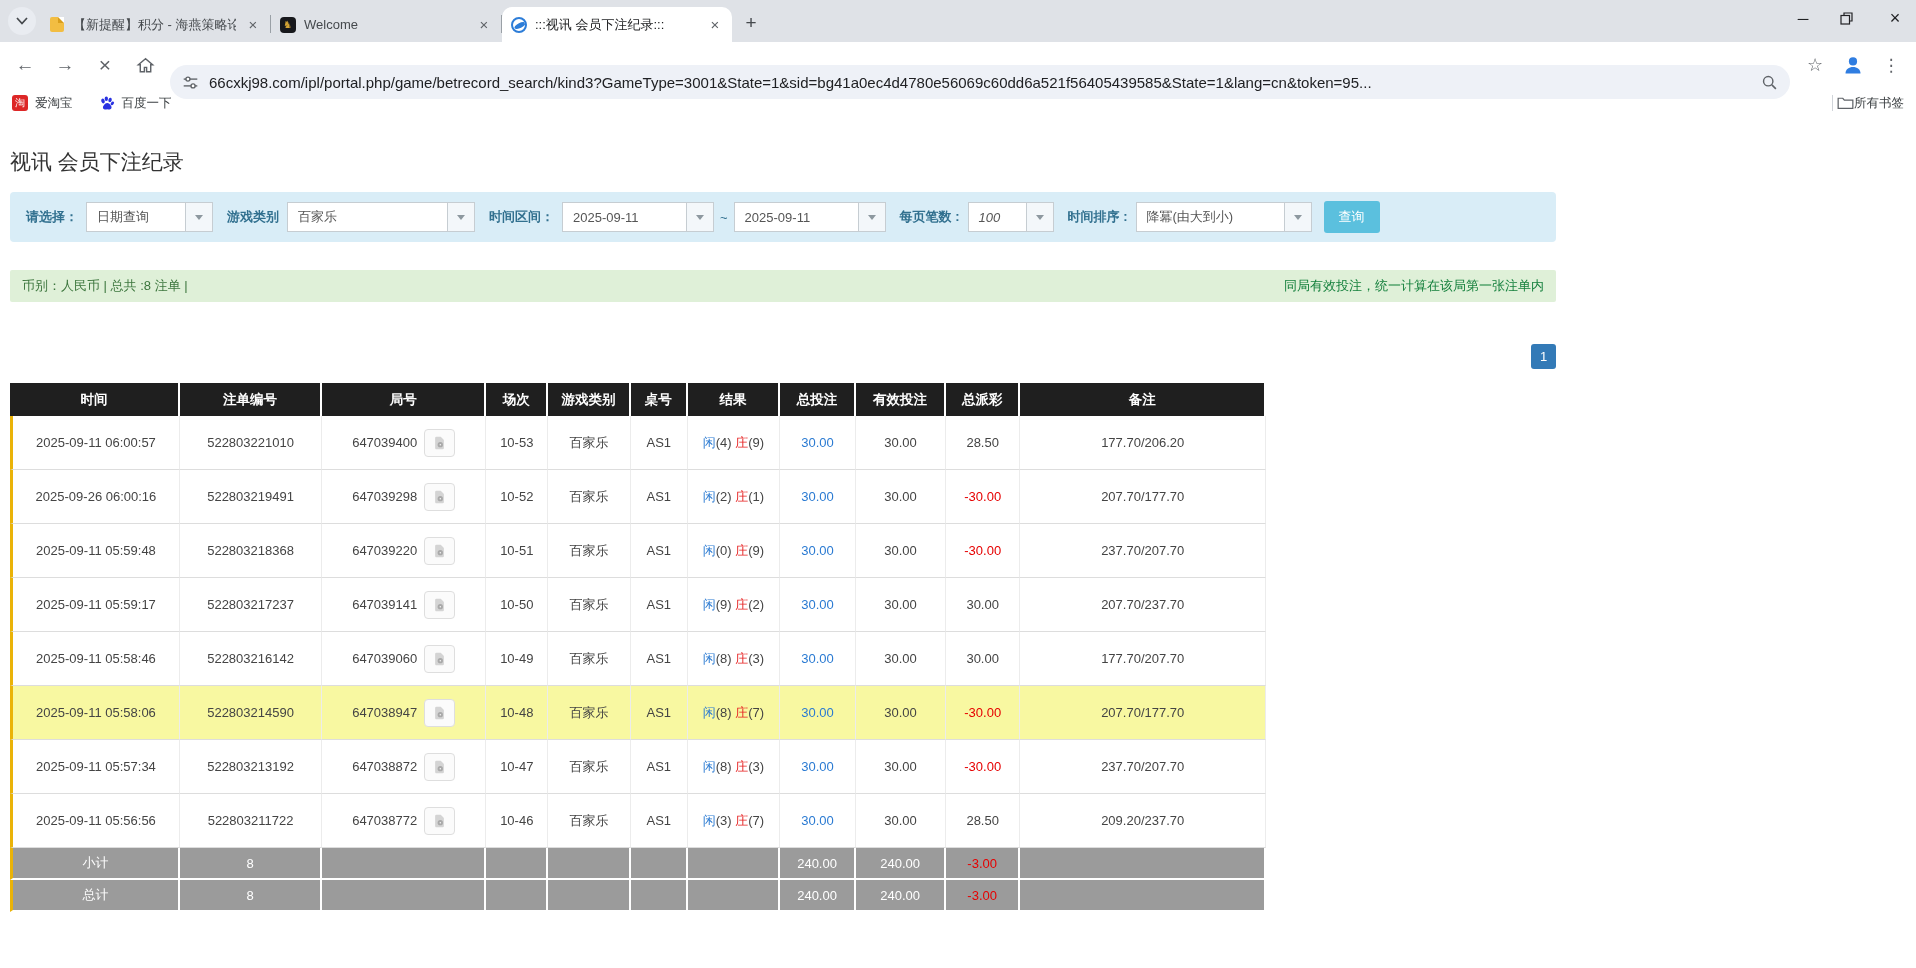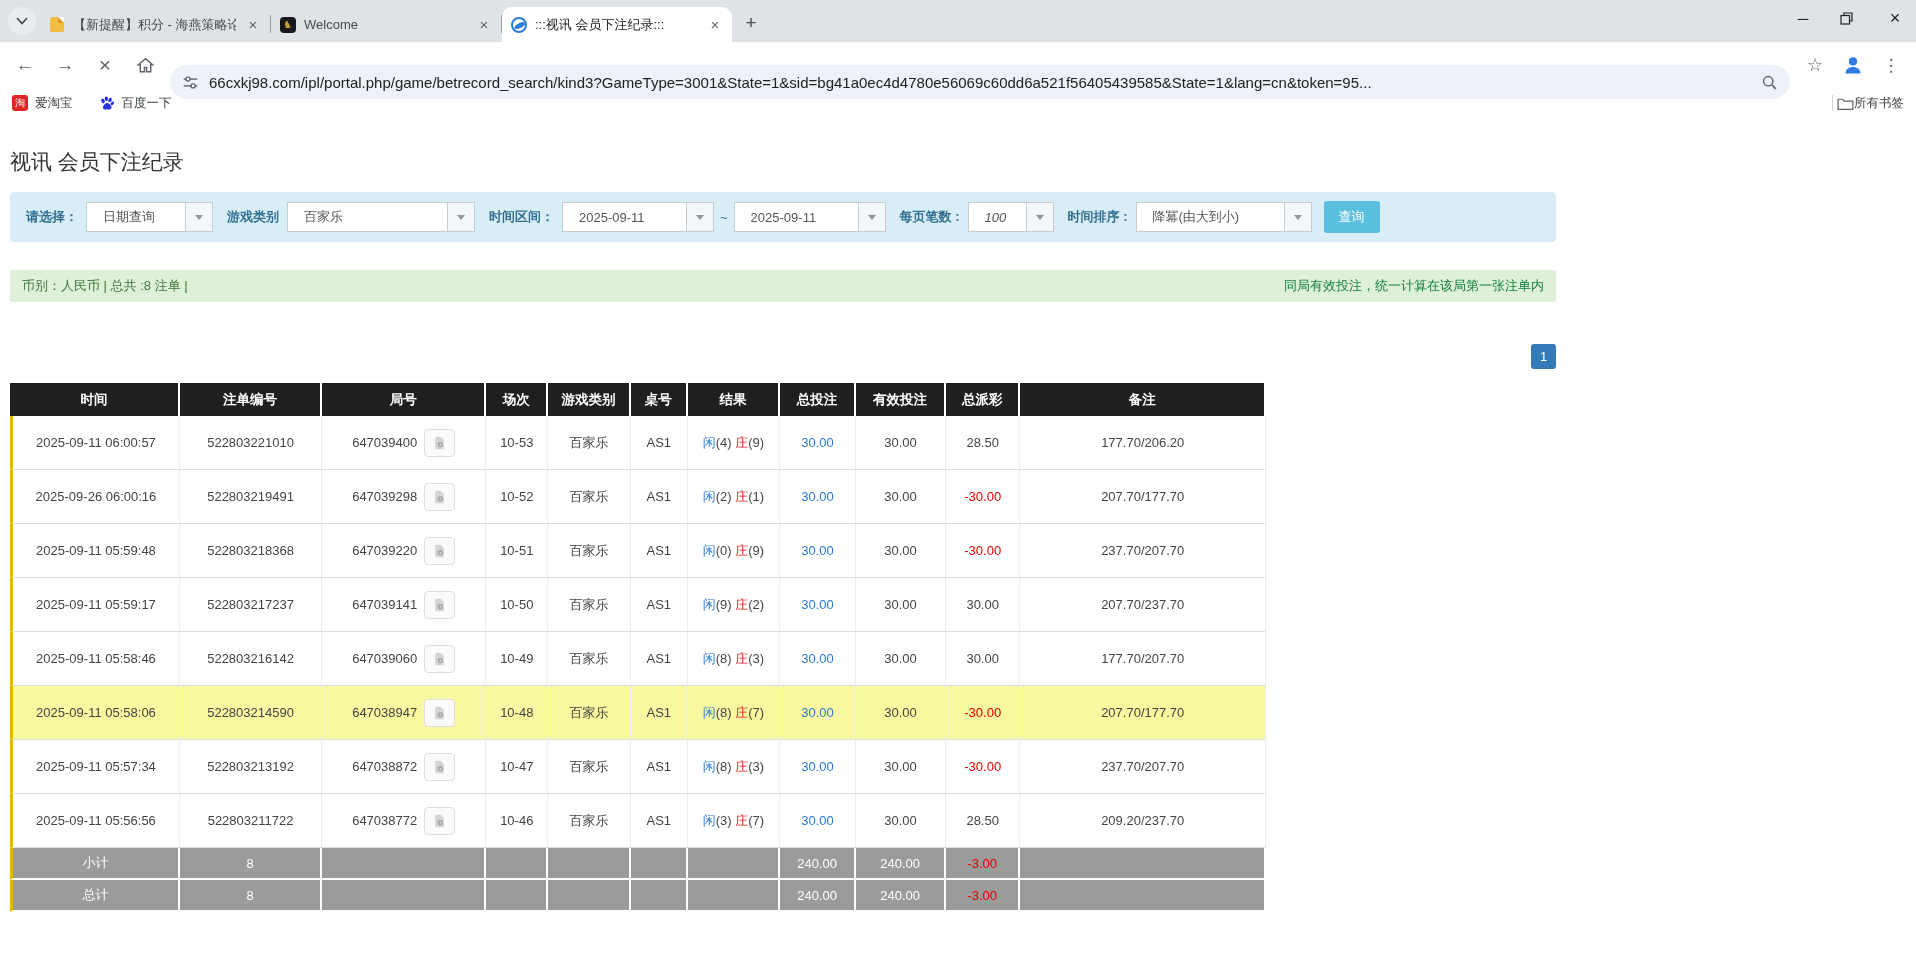--- a/index.html
+++ b/index.html
@@ -26,33 +26,33 @@
 
   .navbar { height:46px; background:#fff; display:flex; align-items:center; padding:0 10px; gap:10px; }
   .navicon { color:#5f6368; font-size:19px; width:30px; height:30px; display:flex; align-items:center; justify-content:center; border-radius:50%; flex:0 0 auto; }
   .omnibox { flex:1; height:34px; background:#eef1f7; border-radius:17px; display:flex; align-items:center; padding:0 12px; gap:10px; min-width:0;margin-top:34px; }
   .omnibox .url { flex:1; font-size:15px; color:#202124; white-space:nowrap; overflow:hidden; }
   .avatar { width:26px; height:26px; border-radius:50%; display:flex; align-items:center; justify-content:center; }
 
   .bookmarksbar { height:30px; background:#fff; display:flex; align-items:center; padding:0 12px; font-size:12.5px; color:#3c4043; }
   .bk-item { display:flex; align-items:center; gap:7px; margin-right:26px; }
   .bk-taobao { width:16px; height:16px; background:#dd2727; border-radius:3px; color:#fff; font-size:10px; display:flex; align-items:center; justify-content:center; }
-  .bk-right { margin-left:auto; display:flex; align-items:center; }
+  .bk-right { margin-left:auto; display:flex; }
   .bk-divider { width:1px; height:16px; background:#d0d4d9; margin-right:4px; }
 
   
   .content { padding:0 10px; }
   .page-title { margin-top:30px; font-size:21px; font-weight:500; color:#333; }
   .panel-width { width:1546px; }
 
   .filterbar { margin-top:16px; background:#d9edf7; border-radius:4px; padding:10px 12px; display:flex; align-items:center; height:50px; }
   .flabel { color:#31708f; font-weight:bold; font-size:13px; margin:0 8px 0 14px; white-space:nowrap; }
   .flabel:first-child { margin-left:4px; }
   .sel { height:30px; background:#fff; border:1px solid #c6cdd2; display:flex; align-items:center; }
-  .sel .val { flex:1; padding:0 16px; font-size:13px; color:#555; white-space:nowrap; overflow:hidden; }
+  .sel .val { flex:1; padding:0 10px; font-size:13px; color:#555; white-space:nowrap; overflow:hidden; }
   .sel .arrow { width:27px; height:100%; border-left:1px solid #c6cdd2; background:#f3f7fa; display:flex; align-items:center; justify-content:center; }
   .caret { width:0; height:0; border-left:4px solid transparent; border-right:4px solid transparent; border-top:5px solid #8d989f; }
   .tilde { color:#31708f; margin:0 6px; font-size:13px; }
   .btn-query { margin-left:12px; background:#5bc0de; color:#fff; border:none; border-radius:3px; font-size:13px; padding:7px 15px; }
 
   .summarybar { margin-top:28px; background:#dff0d8; border-radius:2px; padding:7px 12px; height:32px; display:flex; align-items:center; justify-content:space-between; font-size:13px; }
   .summarybar .left { color:#3c763d; }
   .summarybar .right { color:#15803d; }
 
   .pag-row { margin-top:42px; display:flex; justify-content:flex-end; }

